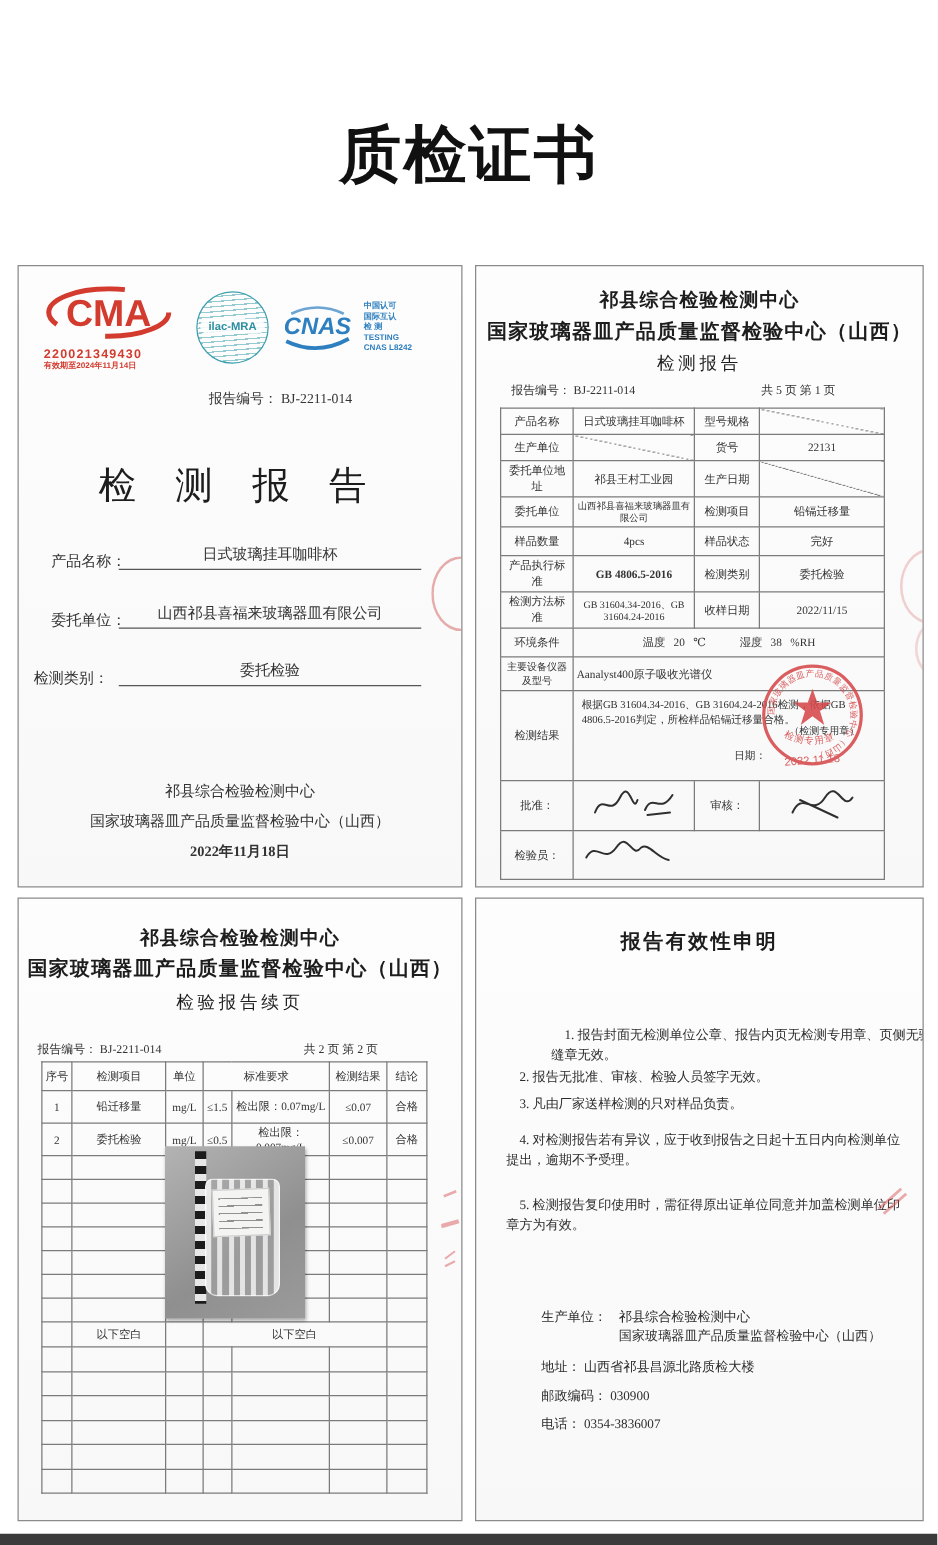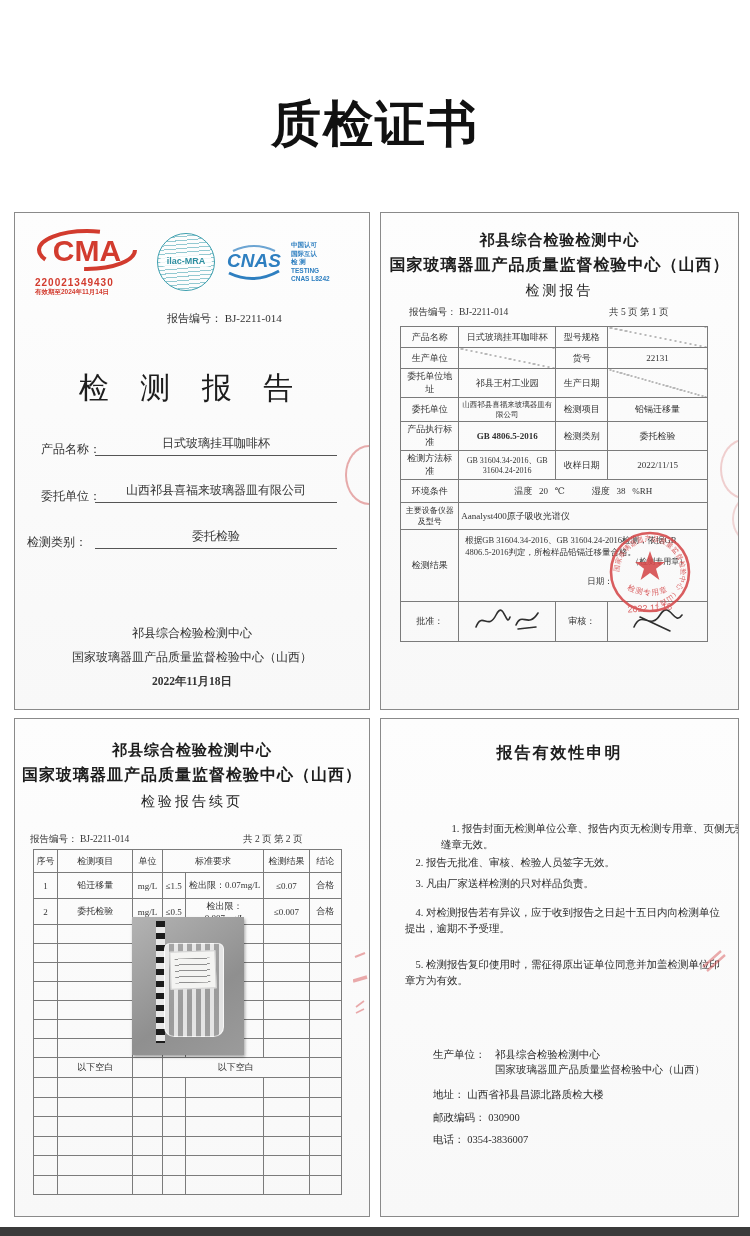--- a/index.html
+++ b/index.html
@@ -191,20 +191,26 @@
       <td class="lbl">生产日期</td>
       <td class="diag"></td>
     </tr>
     <tr style="height:24px;">
       <td class="lbl">委托单位</td>
       <td style="font-size:7.5px;">山西祁县喜福来玻璃器皿有限公司</td>
       <td class="lbl">检测项目</td>
       <td>铅镉迁移量</td>
     </tr>
     <tr style="height:23px;">
+      <td class="lbl">样品数量</td>
+      <td>4pcs</td>
+      <td class="lbl">样品状态</td>
+      <td>完好</td>
+    </tr>
+    <tr style="height:23px;">
       <td class="lbl">产品执行标准</td>
       <td style="font-weight:bold;">GB 4806.5-2016</td>
       <td class="lbl">检测类别</td>
       <td>委托检验</td>
     </tr>
     <tr style="height:28px;">
       <td class="lbl">检测方法标准</td>
       <td style="font-size:8px;">GB 31604.34-2016、GB 31604.24-2016</td>
       <td class="lbl">收样日期</td>
       <td>2022/11/15</td>
@@ -237,20 +243,28 @@
       <td class="lbl">批准：</td>
       <td>
         <svg width="74" height="28" viewBox="0 0 74 28">
               <path class="sig" d="M6,20 C12,4 18,24 26,8 S36,22 40,10 M46,18 C52,4 58,22 68,6 M48,22 L66,20"></path>
             </svg>
       </td>
       <td class="lbl">审核：</td>
       <td>
         <svg width="64" height="28" viewBox="0 0 64 28">
               <path class="sig" d="M8,20 C16,2 24,24 34,8 S48,20 56,8 M14,10 L44,24"></path>
+            </svg>
+      </td>
+    </tr>
+    <tr style="height:39px;">
+      <td class="lbl">检验员：</td>
+      <td colspan="3" style="text-align:left;">
+        <svg width="80" height="26" viewBox="0 0 80 26">
+              <path class="sig" d="M8,16 C16,2 22,22 32,8 S44,18 52,8 C58,4 64,16 74,18"></path>
             </svg>
       </td>
     </tr>
   </tbody>
     </table>
 
   <svg class="abs stamp" style="left:222px;top:312px;" width="94" height="94" viewBox="0 0 94 94">
     <defs>
       <path id="ring" d="M 47,47 m -31,0 a 31,31 0 1,1 62,0 a 31,31 0 1,1 -62,0"></path>
       <path id="botArc" d="M 24,64 Q 47,76 70,64"></path>

